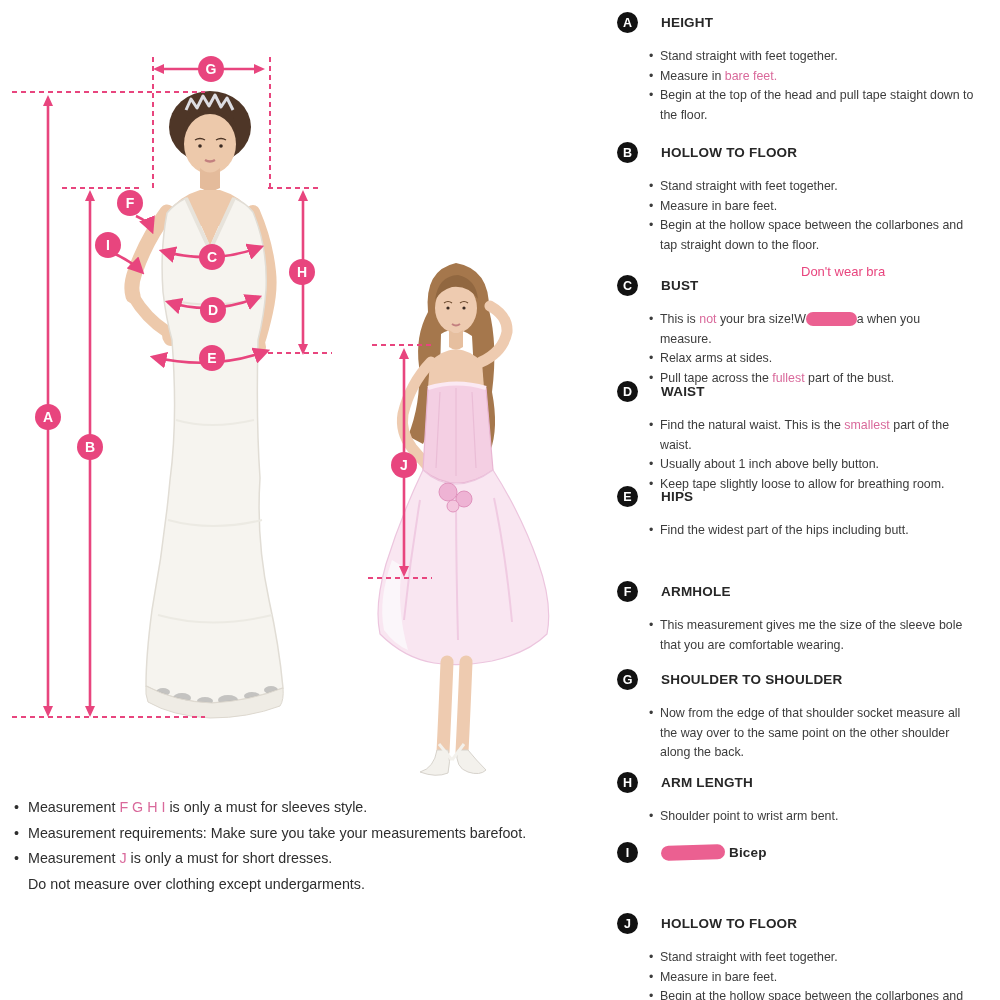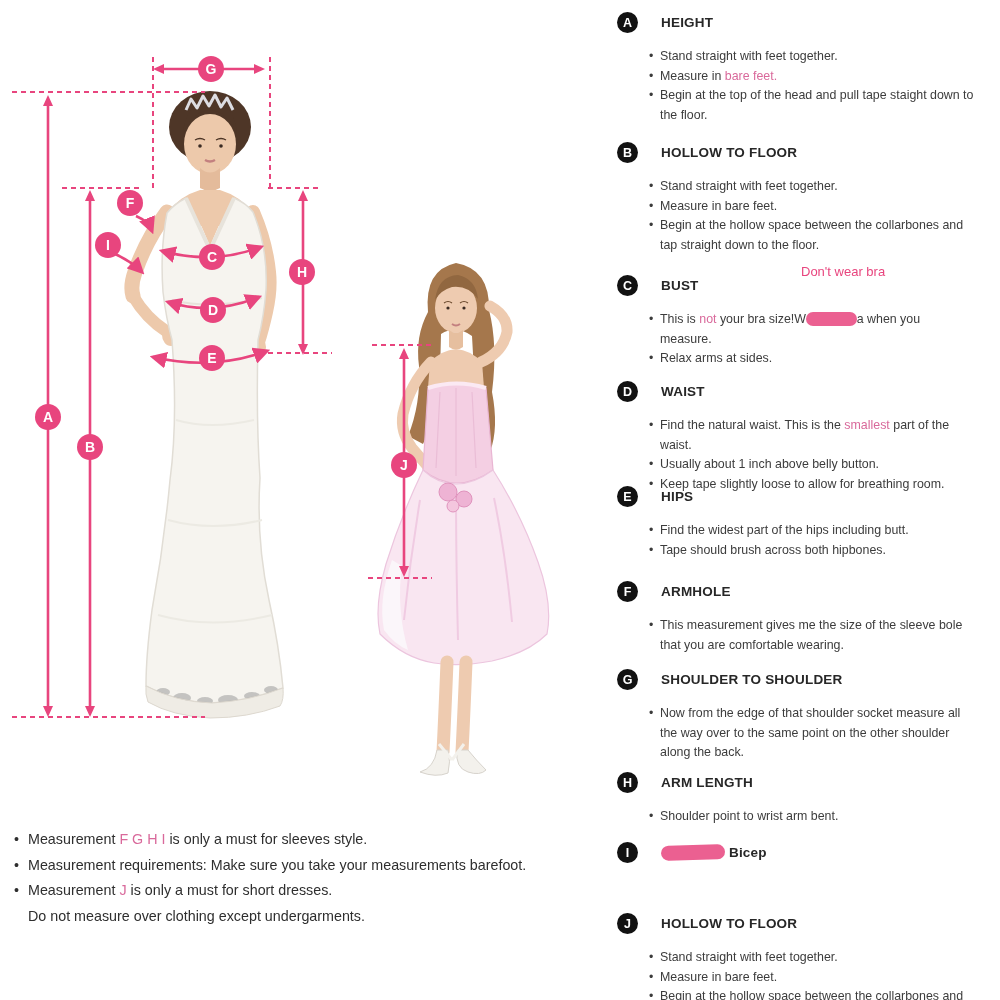--- a/index.html
+++ b/index.html
@@ -28,21 +28,21 @@
   .bullet{position:relative;padding-left:11px;font-size:12.4px;line-height:19.5px;
           color:var(--txt);}
   .bullet::before{content:"\2022";position:absolute;left:0;color:var(--txt);}
   .seg-pink{color:var(--hl);}
   .seg-scribble{background:var(--accent);color:transparent;border-radius:8px;padding:0 4px;
                 opacity:.85;}
   .sec-title .seg-scribble{display:inline-block;min-width:56px;height:15px;
                            transform:rotate(-1.5deg);}
 
   
-  #notes{position:absolute;left:14px;top:827px;width:580px;}
+  #notes{position:absolute;left:14px;top:795px;width:580px;}
   .note{position:relative;padding-left:14px;font-size:14.3px;line-height:25.5px;color:#2e2e2e;}
   .note::before{content:"\2022";position:absolute;left:0;color:#2e2e2e;}
   .note.no-bullet::before{content:"";}
 </style>
 </head>
 <body>
 
 <div class="canvas">
 
   <svg id="diagram" width="610" height="1000" viewBox="0 0 610 1000">
@@ -196,41 +196,41 @@
       </div>
       <div class="section" style="top: 266px;">
         <div class="sec-head">
           <span class="badge">C</span>
           <h3 class="sec-title"><span>BUST</span></h3>
           <span class="annotation">Don't wear bra</span>
         </div>
         <ul class="bullets">
           <li class="bullet"><span>This is </span><span class="seg-pink">not</span><span> your bra size!W</span><span class="seg-scribble">ear a br</span><span>a when you measure.</span></li>
           <li class="bullet"><span>Relax arms at sides.</span></li>
+          <li class="bullet"><span>Pull tape across the </span><span class="seg-pink">fullest</span><span> part of the bust.</span></li>
         </ul>
       </div>
       <div class="section" style="top: 372px;">
         <div class="sec-head">
           <span class="badge">D</span>
           <h3 class="sec-title"><span>WAIST</span></h3>
         </div>
         <ul class="bullets">
           <li class="bullet"><span>Find the natural waist. This is the </span><span class="seg-pink">smallest</span><span> part of the waist.</span></li>
           <li class="bullet"><span>Usually about 1 inch above belly button.</span></li>
           <li class="bullet"><span>Keep tape slightly loose to allow for breathing room.</span></li>
         </ul>
       </div>
       <div class="section" style="top: 477px;">
         <div class="sec-head">
           <span class="badge">E</span>
           <h3 class="sec-title"><span>HIPS</span></h3>
         </div>
         <ul class="bullets">
           <li class="bullet"><span>Find the widest part of the hips including butt.</span></li>
-          <li class="bullet"><span>Tape should brush across both hipbones.</span></li>
         </ul>
       </div>
       <div class="section" style="top: 572px;">
         <div class="sec-head">
           <span class="badge">F</span>
           <h3 class="sec-title"><span>ARMHOLE</span></h3>
         </div>
         <ul class="bullets">
           <li class="bullet"><span>This measurement gives me the size of the sleeve bole that you are comfortable wearing.</span></li>
         </ul>

